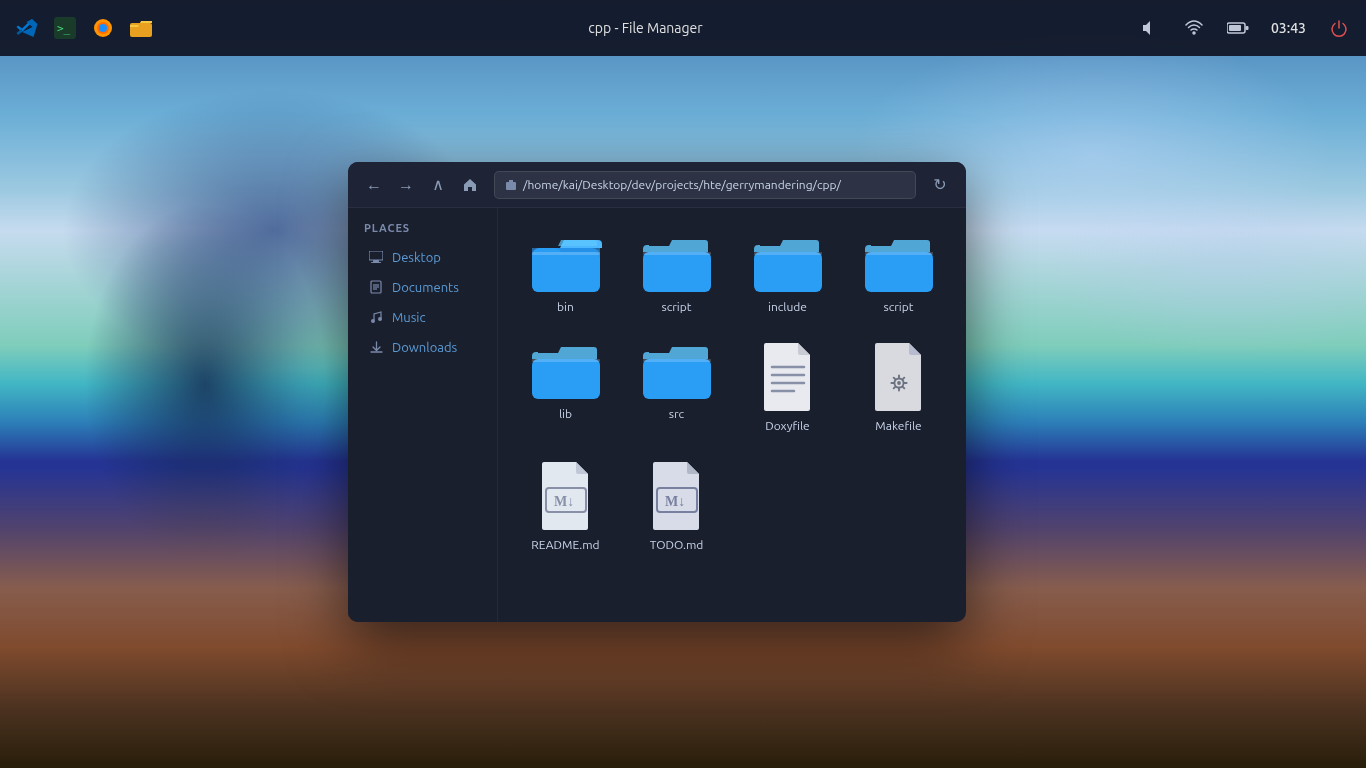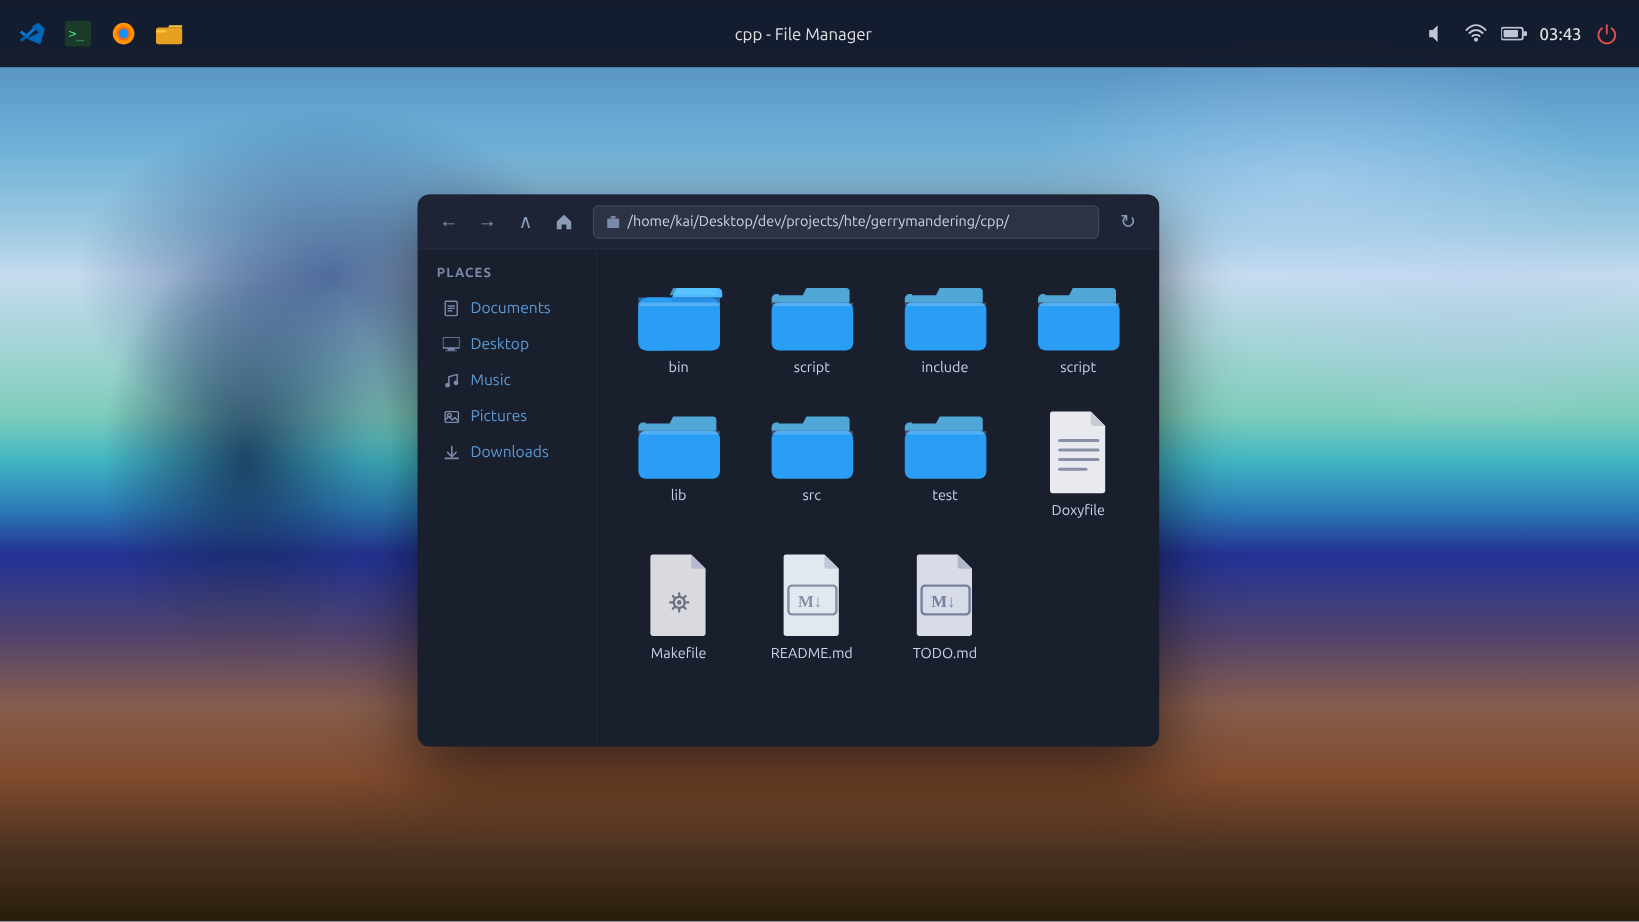--- a/index.html
+++ b/index.html
@@ -78,21 +78,21 @@
     .taskbar-center {
       flex: 1;
       text-align: center;
       color: #e0e0e0;
       font-size: 14px;
       font-weight: 400;
     }
     .taskbar-right {
       display: flex;
       align-items: center;
-      gap: 10px;
+      gap: 22px;
       color: #e0e0e0;
     }
     .taskbar-icon {
       width: 22px;
       height: 22px;
       display: flex;
       align-items: center;
       justify-content: center;
       cursor: pointer;
     }
@@ -371,62 +371,52 @@
     <button class="fm-refresh-btn">↻</button>
   </div>
 
   <div class="fm-main">
 
     <div class="fm-sidebar">
       <div class="sidebar-section-title">PLACES</div>
 
       <div class="sidebar-item">
         <span class="sidebar-item-icon">
+          <svg width="14" height="12" viewBox="0 0 14 12" fill="#7a8aaa">
+            <rect x="0" y="0" width="14" height="9" rx="1" fill="none" stroke="#7a8aaa" stroke-width="1.2"></rect>
+            <rect x="4" y="9" width="6" height="2" rx="0.5" fill="#7a8aaa"></rect>
+            <rect x="2" y="11" width="10" height="1" rx="0.5" fill="#7a8aaa"></rect>
+          </svg>
+        </span>
+        <span>Desktop</span>
+      </div>
+
+      <div class="sidebar-item">
+        <span class="sidebar-item-icon">
           <svg width="12" height="14" viewBox="0 0 12 14" fill="none" stroke="#7a8aaa" stroke-width="1.2">
             <rect x="1" y="1" width="10" height="12" rx="1"></rect>
             <line x1="3" y1="5" x2="9" y2="5"></line>
             <line x1="3" y1="7" x2="9" y2="7"></line>
             <line x1="3" y1="9" x2="7" y2="9"></line>
           </svg>
         </span>
         <span>Documents</span>
-      </div>
-
-      <div class="sidebar-item">
-        <span class="sidebar-item-icon">
-          <svg width="14" height="12" viewBox="0 0 14 12" fill="#7a8aaa">
-            <rect x="0" y="0" width="14" height="9" rx="1" fill="none" stroke="#7a8aaa" stroke-width="1.2"></rect>
-            <rect x="4" y="9" width="6" height="2" rx="0.5" fill="#7a8aaa"></rect>
-            <rect x="2" y="11" width="10" height="1" rx="0.5" fill="#7a8aaa"></rect>
-          </svg>
-        </span>
-        <span>Desktop</span>
       </div>
 
       <div class="sidebar-item">
         <span class="sidebar-item-icon">
           <svg width="13" height="13" viewBox="0 0 13 13" fill="#7a8aaa">
             <path d="M4 9V3l7-2v6" fill="none" stroke="#7a8aaa" stroke-width="1.2"></path>
             <circle cx="3" cy="10" r="2"></circle>
             <circle cx="10" cy="8" r="2"></circle>
           </svg>
         </span>
         <span>Music</span>
       </div>
 
-      <div class="sidebar-item">
-        <span class="sidebar-item-icon">
-          <svg width="13" height="13" viewBox="0 0 13 13" fill="none" stroke="#7a8aaa" stroke-width="1.2">
-            <rect x="1" y="2" width="11" height="9" rx="1"></rect>
-            <circle cx="4.5" cy="5" r="1.5"></circle>
-            <path d="M1 9l3-3 3 3 2-2 3 3"></path>
-          </svg>
-        </span>
-        <span>Pictures</span>
-      </div>
 
       <div class="sidebar-item">
         <span class="sidebar-item-icon">
           <svg width="13" height="13" viewBox="0 0 13 13" fill="none" stroke="#7a8aaa" stroke-width="1.3" stroke-linecap="round">
             <path d="M6.5 1v8M3 6l3.5 3.5L10 6"></path>
             <path d="M1 11h11"></path>
           </svg>
         </span>
         <span>Downloads</span>
       </div>
@@ -500,30 +490,20 @@
         <div class="folder-icon">
           <svg viewBox="0 0 72 60" fill="none" xmlns="http://www.w3.org/2000/svg">
             <rect x="2" y="18" width="68" height="40" rx="6" fill="#2a9df4"></rect>
             <path d="M8 12h20l3-6h33a3 3 0 013 3v9H2v-3a4 4 0 014-4h2z" fill="#5ec8ff" opacity="0.8"></path>
             <rect x="2" y="18" width="68" height="3" rx="1" fill="rgba(255,255,255,0.2)"></rect>
           </svg>
         </div>
         <span class="file-name">src</span>
       </div>
 
-      <div class="file-item">
-        <div class="folder-icon">
-          <svg viewBox="0 0 72 60" fill="none" xmlns="http://www.w3.org/2000/svg">
-            <rect x="2" y="18" width="68" height="40" rx="6" fill="#2a9df4"></rect>
-            <path d="M8 12h20l3-6h33a3 3 0 013 3v9H2v-3a4 4 0 014-4h2z" fill="#5ec8ff" opacity="0.8"></path>
-            <rect x="2" y="18" width="68" height="3" rx="1" fill="rgba(255,255,255,0.2)"></rect>
-          </svg>
-        </div>
-        <span class="file-name">test</span>
-      </div>
 
       <div class="file-item">
         <div class="doc-icon">
           <svg viewBox="0 0 60 72" fill="none" xmlns="http://www.w3.org/2000/svg">
             <path d="M8 2h32l12 12v54a2 2 0 01-2 2H8a2 2 0 01-2-2V4a2 2 0 012-2z" fill="#e8eaf0"></path>
             <path d="M40 2l12 12H42a2 2 0 01-2-2V2z" fill="#c8cad4"></path>
             <line x1="14" y1="26" x2="46" y2="26" stroke="#8890a8" stroke-width="2.5" stroke-linecap="round"></line>
             <line x1="14" y1="34" x2="46" y2="34" stroke="#8890a8" stroke-width="2.5" stroke-linecap="round"></line>
             <line x1="14" y1="42" x2="46" y2="42" stroke="#8890a8" stroke-width="2.5" stroke-linecap="round"></line>
             <line x1="14" y1="50" x2="36" y2="50" stroke="#8890a8" stroke-width="2.5" stroke-linecap="round"></line>

